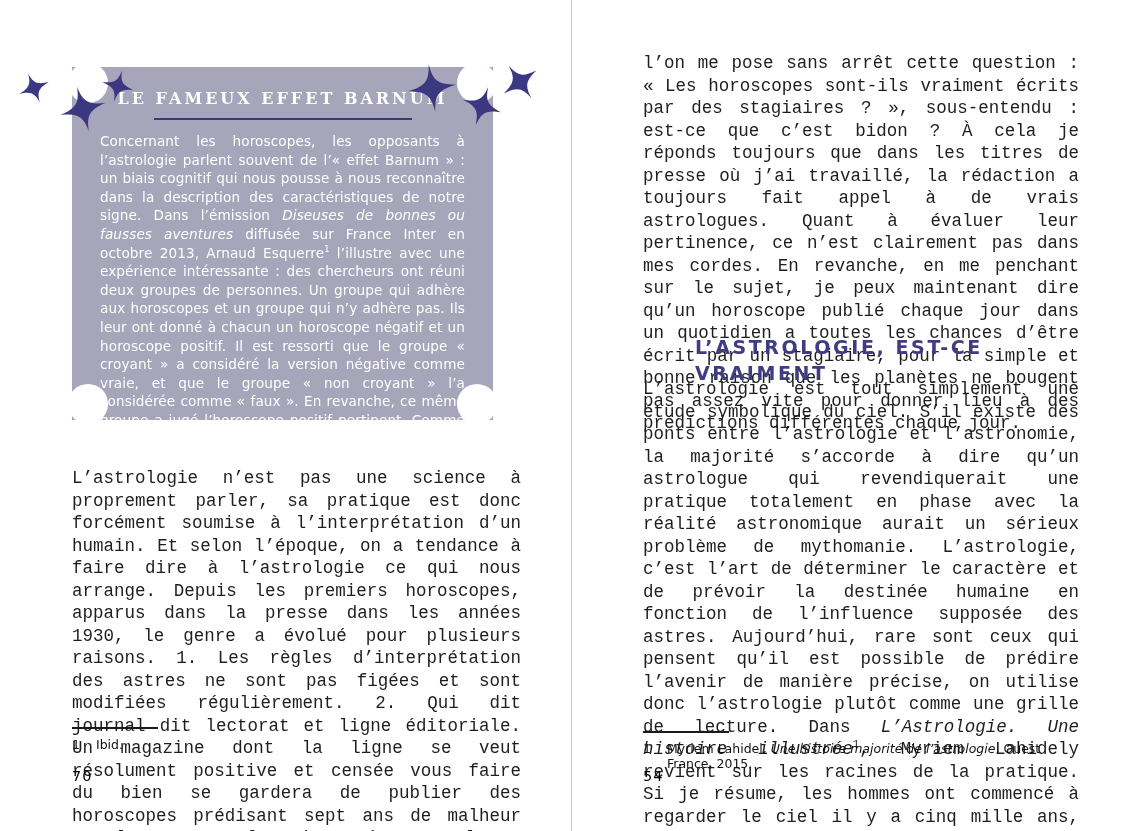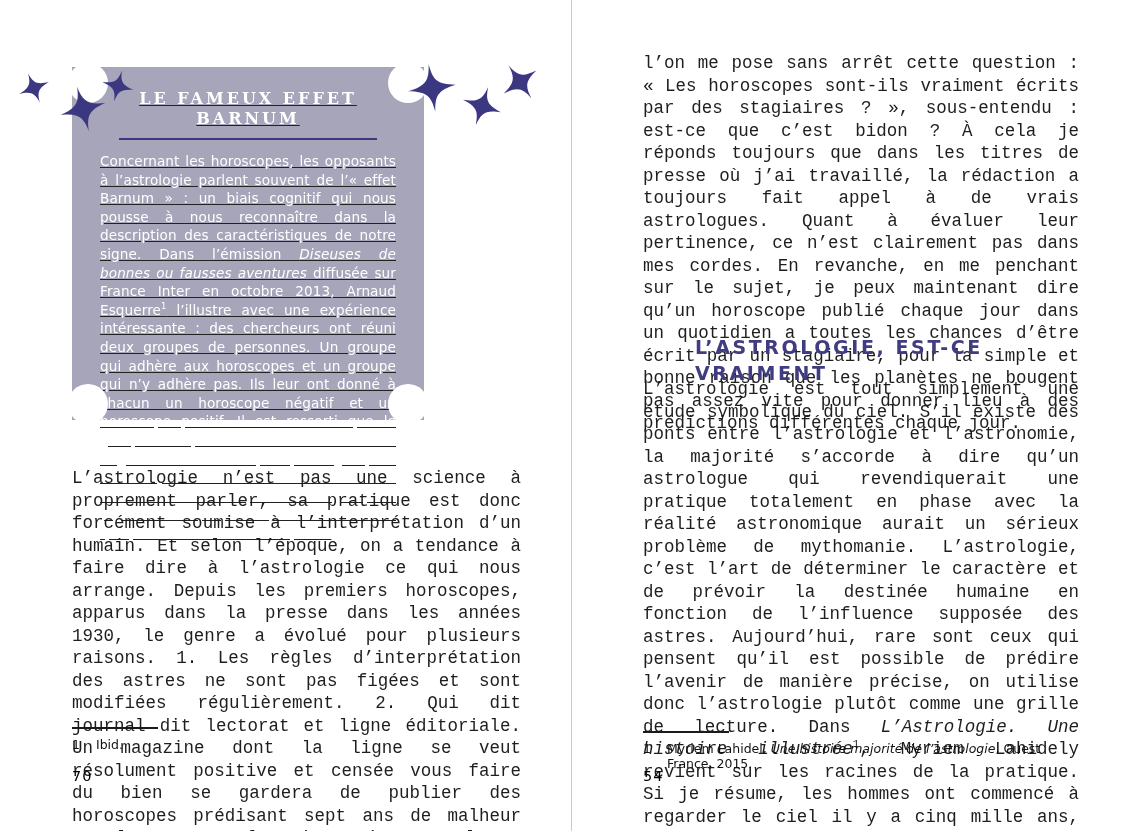--- a/index.html
+++ b/index.html
@@ -4,23 +4,22 @@
 <style>
   html,body{margin:0;padding:0;background:#ffffff;}
   .spread{
     position:relative;width:1143px;height:831px;background:#ffffff;overflow:hidden;
     font-family:"Liberation Serif",serif;color:#222;
   }
   .divider{position:absolute;left:571px;top:0;width:1px;height:831px;background:#c9c9c9;}
 
   
   .barnum-box{
-    position:absolute;left:72px;top:67px;width:352px;height:353px;
+    position:absolute;left:72px;top:67px;width:421px;height:353px;
     background:#a7a5ba;
-    text-decoration:underline;
   }
   .notch{position:absolute;width:40px;height:40px;border-radius:50%;background:#ffffff;}
   .notch.tl{left:-4px;top:-4px;}
   .notch.tr{right:-4px;top:-4px;}
   .notch.bl{left:-4px;bottom:-4px;}
   .notch.br{right:-4px;bottom:-4px;}
   .box-title{
     margin:22px 40px 0;text-align:center;color:#ffffff;
     font-family:"DejaVu Serif",serif;font-weight:bold;
     font-size:16px;letter-spacing:3px;line-height:20px;

